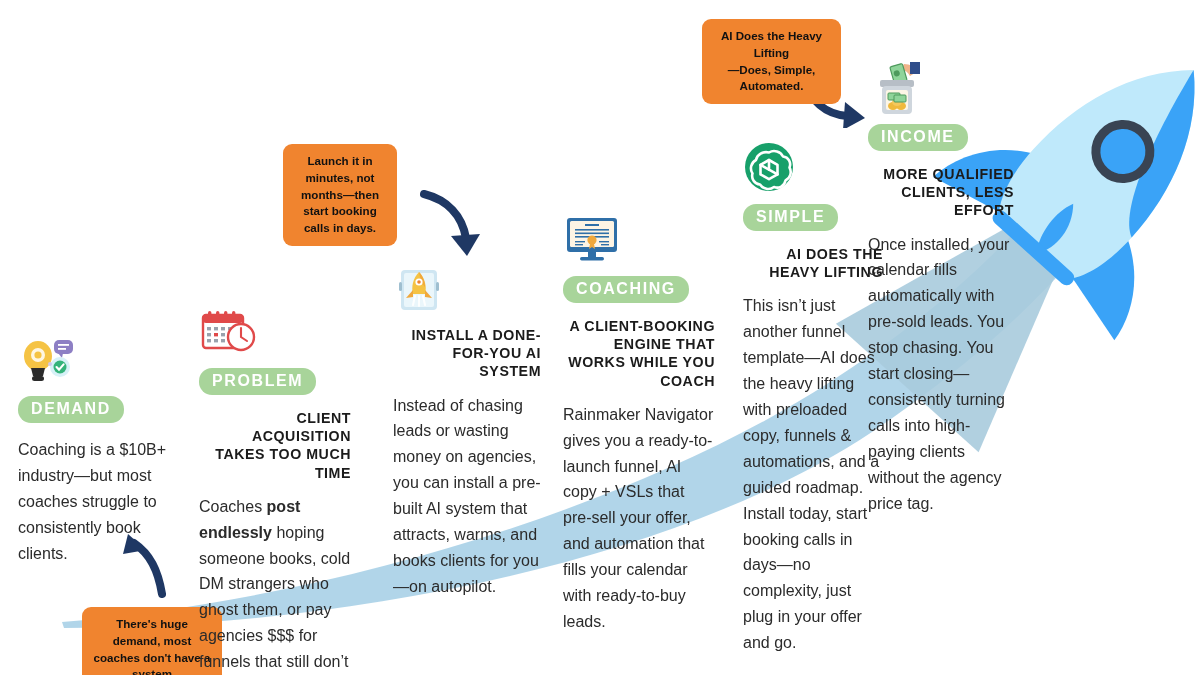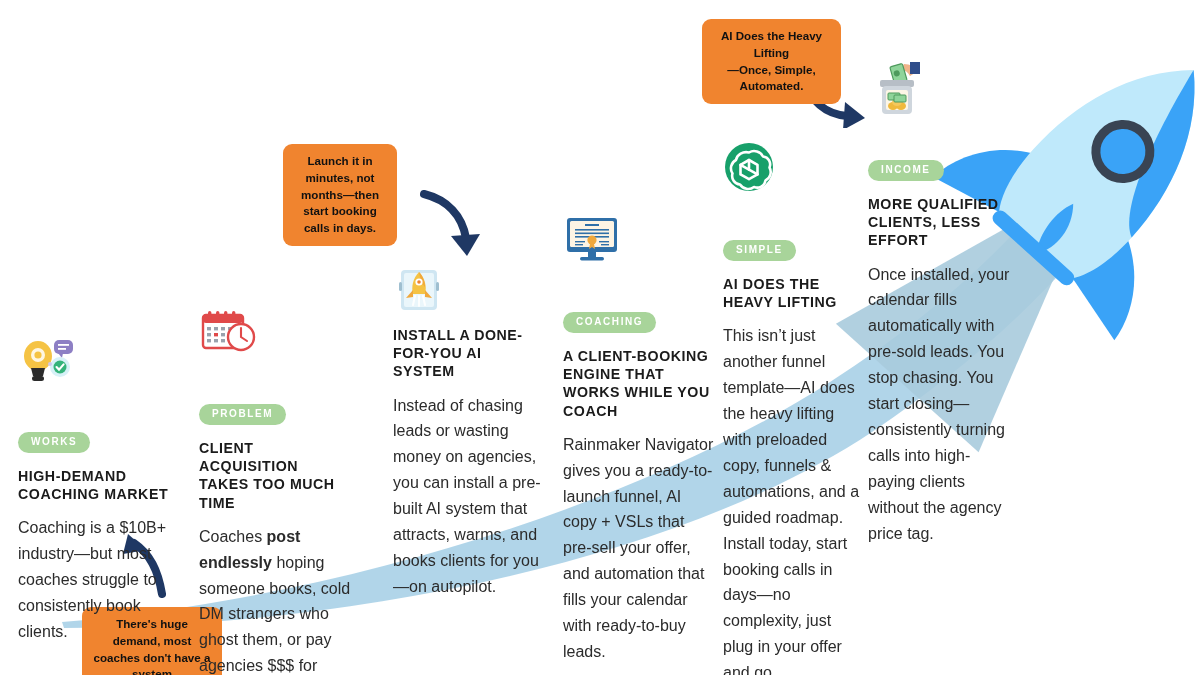--- a/index.html
+++ b/index.html
@@ -39,34 +39,34 @@
     position: relative;
   }
   .badge {
     display: inline-block;
     background: #a8d49a;
     color: #ffffff;
     font-weight: bold;
     letter-spacing: 1.6px;
     border-radius: 13px;
     padding: 5px 13px 6px 13px;
-    font-size: 10px;
+    font-size: 16px;
     line-height: 1;
     margin-bottom: 14px;
     white-space: nowrap;
-    margin-top: 36px;
   }
   .step-title {
     font-weight: bold;
     color: #1b1b1b;
     font-size: 14.2px;
     line-height: 1.28;
     letter-spacing: 0.55px;
     margin: 0 0 12px 0;
     text-transform: uppercase;
+    text-align: right;
   }
   .step-body {
     color: #2b2b2b;
     font-size: 16px;
     line-height: 1.62;
     margin: 0;
   }
   .step-body b { font-weight: bold; }
 
   
@@ -147,21 +147,21 @@
   </div>
 
   <div class="callout" style="left:283px; top:144px; width:114px;">
     <div>Launch it in minutes, not</div>
     <div>months—then start booking</div>
     <div>calls in days.</div>
   </div>
 
   <div class="callout" style="left:702px; top:19px; width:139px;">
     <div>AI Does the Heavy Lifting</div>
-    <div>—Once, Simple,</div>
+    <div>—Does, Simple,</div>
     <div>Automated.</div>
   </div>
 
   <div class="step" style="left:18px; top:334px; width:172px;">
     <div class="step-icon">
       <svg width="58" height="52" viewBox="0 0 58 52">
         <ellipse cx="20" cy="22" rx="14" ry="15" fill="#f5c344"></ellipse>
         <path d="M 13 34 L 27 34 L 25 42 L 15 42 Z" fill="#2b2b2b"></path>
         <rect x="14" y="42" width="12" height="5" rx="2.5" fill="#2b2b2b"></rect>
         <circle cx="20" cy="21" r="7" fill="#ffffff" opacity="0.85"></circle>
@@ -169,22 +169,21 @@
         <rect x="36" y="6" width="19" height="14" rx="5" fill="#8d7fc4"></rect>
         <path d="M 40 19 L 44 24 L 45 19 Z" fill="#8d7fc4"></path>
         <rect x="40" y="10" width="11" height="1.8" fill="#ffffff"></rect>
         <rect x="40" y="14" width="8" height="1.8" fill="#ffffff"></rect>
         <circle cx="42" cy="33" r="10" fill="#d7f1f7"></circle>
         <circle cx="42" cy="33" r="6.5" fill="#34b37a"></circle>
         <path d="M 38.5 33 L 41 35.6 L 45.6 30.4" fill="none" stroke="#ffffff" stroke-width="2.1" stroke-linecap="round"></path>
         <circle cx="32" cy="30" r="2" fill="#cfc7ea"></circle>
       </svg>
     </div>
-    <div class="badge">WORKS</div>
-    <h3 class="step-title">HIGH-DEMAND COACHING MARKET</h3>
+    <div class="badge">DEMAND</div>
     <p class="step-body">Coaching is a $10B+ industry—but most coaches struggle to consistently book clients.</p>
   </div>
 
   <div class="step" style="left:199px; top:306px; width:152px;">
     <div class="step-icon">
       <svg width="58" height="52" viewBox="0 0 58 52">
         <rect x="4" y="9" width="40" height="33" rx="3" fill="#ffffff" stroke="#e04a4a" stroke-width="2.4"></rect>
         <rect x="4" y="9" width="40" height="8" rx="3" fill="#e04a4a"></rect>
         <rect x="9" y="5" width="3.4" height="8" rx="1.7" fill="#e04a4a"></rect>
         <rect x="17" y="5" width="3.4" height="8" rx="1.7" fill="#e04a4a"></rect>
@@ -262,21 +261,21 @@
         </g>
         <rect x="25" y="38" width="8" height="6" fill="#2f6fa8"></rect>
         <rect x="17" y="43" width="24" height="3.4" rx="1.7" fill="#2f6fa8"></rect>
       </svg>
     </div>
     <div class="badge">COACHING</div>
     <h3 class="step-title">A CLIENT-BOOKING ENGINE THAT WORKS WHILE YOU COACH</h3>
     <p class="step-body">Rainmaker Navigator gives you a ready-to-launch funnel, AI copy + VSLs that pre-sell your offer, and automation that fills your calendar with ready-to-buy leads.</p>
   </div>
 
-  <div class="step" style="left:723px; top:142px; width:140px;">
+  <div class="step" style="left:743px; top:142px; width:140px;">
     <div class="step-icon">
       <svg width="58" height="52" viewBox="0 0 58 52">
         <circle cx="26" cy="25" r="24" fill="#17a06a"></circle>
         <g fill="none" stroke="#ffffff" stroke-width="2.6" stroke-linejoin="round" stroke-linecap="round">
           <path d="M 26 10.5 C 31 7.5, 37.5 9.5, 40 14.5 C 45.5 15, 48.5 20.5, 46.5 25.5
                    C 49 30, 47.5 36, 42.5 38.5 C 41.5 44, 36 47, 31 45
                    C 26.5 48.5, 20 47, 17 42.5 C 11.5 42, 8 36.5, 9.5 31.5
                    C 6.5 27, 8 20.5, 13 18 C 14 12.5, 20 9, 26 10.5 Z"></path>
           <path d="M 26 18 L 34.5 22.8 L 34.5 32.4 L 26 37.2 L 17.5 32.4 L 17.5 22.8 Z"></path>
           <path d="M 26 18 L 26 27.6 L 34.5 32.4"></path>

